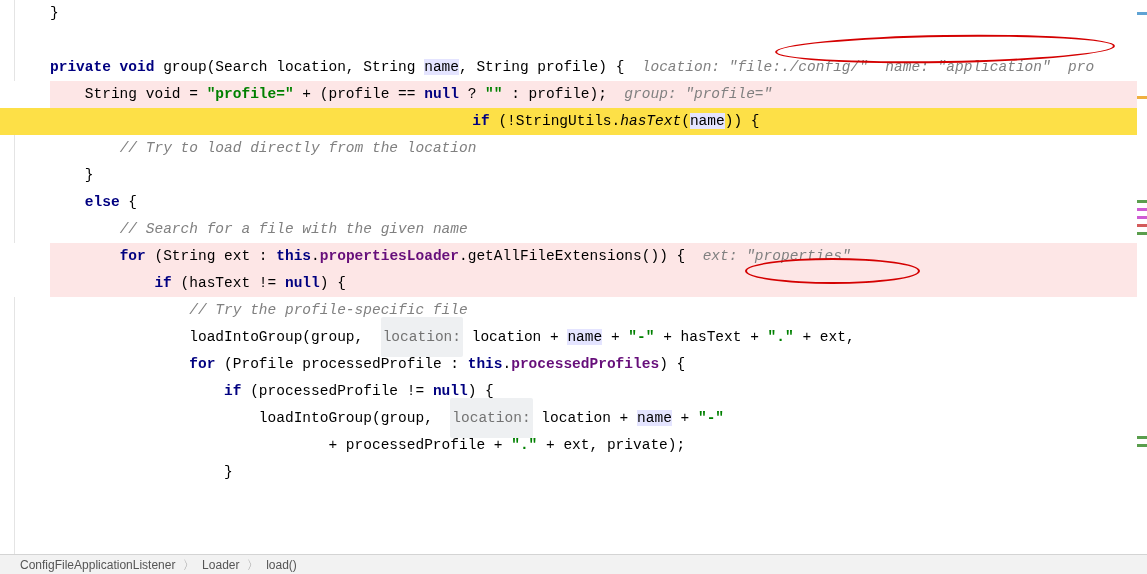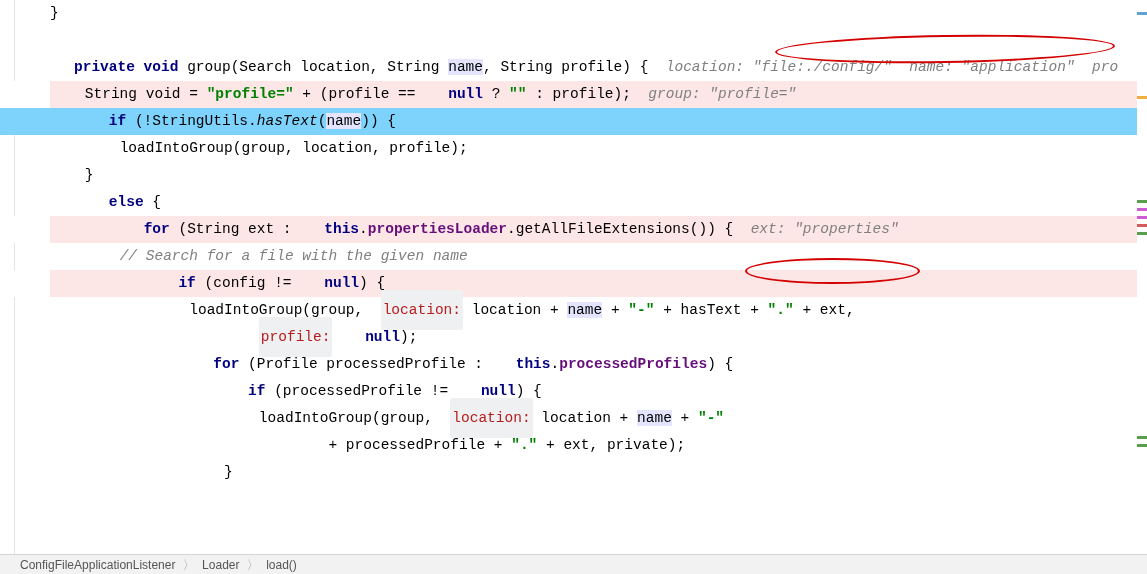--- a/index.html
+++ b/index.html
@@ -2,32 +2,32 @@
 <html><head>
 <meta charset="utf-8">
 <style>
   * { margin: 0; padding: 0; box-sizing: border-box; }
   html, body { width: 1147px; height: 574px; overflow: hidden; background: #fff; font-family: "Consolas","Courier New",monospace; font-size: 14.5px; }
   .editor { position: relative; width: 1147px; height: 554px; overflow: hidden; }
   .line { position: relative; white-space: pre; padding-left: 50px; height: 27px; line-height: 27px; }
   .gutter-area { position: absolute; left: 0; top: 0; width: 14px; height: 554px; background: #fff; }
   .gutter-fold { position: absolute; left: 14px; top: 0; width: 1px; height: 554px; background: #e4e4e4; }
   
-  .kw { color: #000080; font-weight: bold; margin-left: 24px; }
+  .kw { color: #000080; font-weight: bold; }
   .str { color: #008000; font-weight: bold; }
   .com { color: #808080; font-style: italic; }
   .hint { color: #808080; font-style: italic; }
   .mcall { color: #000; }
   .msta { font-style: italic; }
   .field { color: #660e7a; font-weight: bold; }
-  .param-hint { color: #b91c1c; background: #eef0f2; border-radius: 2px; padding: 12px 2px; font-style: normal; }
+  .param-hint { color: #737373; background: #eef0f2; border-radius: 2px; padding: 12px 2px; font-style: normal; }
   .hl-name { background: #e4e4ff; }
   .plain { color: #000; }
   
-  .bg-yellow { background: #7dd3fc; }
+  .bg-yellow { background: #fde047; text-align: center; }
   .bg-pink-l { background: linear-gradient(to right, #fff 0, #fff 50px, #fde6e6 50px, #fde6e6 100%); }
   
   .marks { position: absolute; right: 0; top: 0; width: 10px; height: 554px; background: #fff; }
   .mark { position: absolute; right: 0; width: 10px; height: 3px; }
   
   .circle { position: absolute; border: 2px solid #d40000; border-radius: 50%; pointer-events: none; }
   #c1 { left: 775px; top: 35px;  width: 340px; height: 28px; transform: rotate(-1deg);}
   #c2 { left: 745px; top: 258px; width: 175px; height: 26px; }
   
   .crumbs { position: absolute; left: 0; top: 554px; width: 1147px; height: 36px; background: #f2f2f2; border-top: 1px solid #d4d4d4; font-family: "Segoe UI",Arial,sans-serif; font-size: 12px; line-height: 20px; color: #555; padding-left: 20px; }
@@ -42,37 +42,37 @@
 
   <div class="line"><span class="plain">}</span></div>
   <div class="line"></div>
 
   <div class="line"><span class="kw">private void </span><span class="plain">group</span><span class="plain">(Search location, String </span><span class="hl-name">name</span><span class="plain">, String profile) {  </span><span class="hint">location: "file:./config/"  name: "application"  pro</span></div>
 
   <div class="line bg-pink-l">    <span class="plain">String void = </span><span class="str">"profile="</span><span class="plain"> + (profile == </span><span class="kw">null</span><span class="plain"> ? </span><span class="str">""</span><span class="plain"> : profile);  </span><span class="hint">group: "profile="</span></div>
 
   <div class="line bg-yellow">    <span class="kw">if </span><span class="plain">(!StringUtils.</span><span class="mcall msta">hasText</span><span class="plain">(</span><span class="hl-name">name</span><span class="plain">)) {</span></div>
 
+  <div class="line">        <span class="com">// Try to load directly from the location</span></div>
 
-  <div class="line">        <span class="plain">loadIntoGroup(group, location, profile);</span></div>
 
   <div class="line">    <span class="plain">}</span></div>
 
   <div class="line">    <span class="kw">else </span><span class="plain">{</span></div>
 
+  <div class="line">        <span class="com">// Search for a file with the given name</span></div>
+
   <div class="line bg-pink-l">        <span class="kw">for </span><span class="plain">(String ext : </span><span class="kw">this</span><span class="plain">.</span><span class="field">propertiesLoader</span><span class="plain">.getAllFileExtensions()) {  </span><span class="hint">ext: "properties"</span></div>
 
-  <div class="line">        <span class="com">// Search for a file with the given name</span></div>
+  <div class="line bg-pink-l">            <span class="kw">if </span><span class="plain">(hasText != </span><span class="kw">null</span><span class="plain">) {</span></div>
 
-  <div class="line bg-pink-l">            <span class="kw">if </span><span class="plain">(config != </span><span class="kw">null</span><span class="plain">) {</span></div>
-
+  <div class="line">                <span class="com">// Try the profile-specific file</span></div>
 
   <div class="line">                <span class="plain">loadIntoGroup(group,  </span><span class="param-hint">location:</span><span class="plain"> location + </span><span class="hl-name">name</span><span class="plain"> + </span><span class="str">"-"</span><span class="plain"> + hasText + </span><span class="str">"."</span><span class="plain"> + ext,</span></div>
 
-  <div class="line">                        <span class="param-hint">profile:</span><span class="plain"> </span><span class="kw">null</span><span class="plain">);</span></div>
 
   <div class="line">                <span class="kw">for </span><span class="plain">(Profile processedProfile : </span><span class="kw">this</span><span class="plain">.</span><span class="field">processedProfiles</span><span class="plain">) {</span></div>
 
   <div class="line">                    <span class="kw">if </span><span class="plain">(processedProfile != </span><span class="kw">null</span><span class="plain">) {</span></div>
 
   <div class="line">                        <span class="plain">loadIntoGroup(group,  </span><span class="param-hint">location:</span><span class="plain"> location + </span><span class="hl-name">name</span><span class="plain"> + </span><span class="str">"-"</span></div>
 
   <div class="line">                                <span class="plain">+ processedProfile + </span><span class="str">"."</span><span class="plain"> + ext, private);</span></div>
 
   <div class="line">                    <span class="plain">}</span></div>

